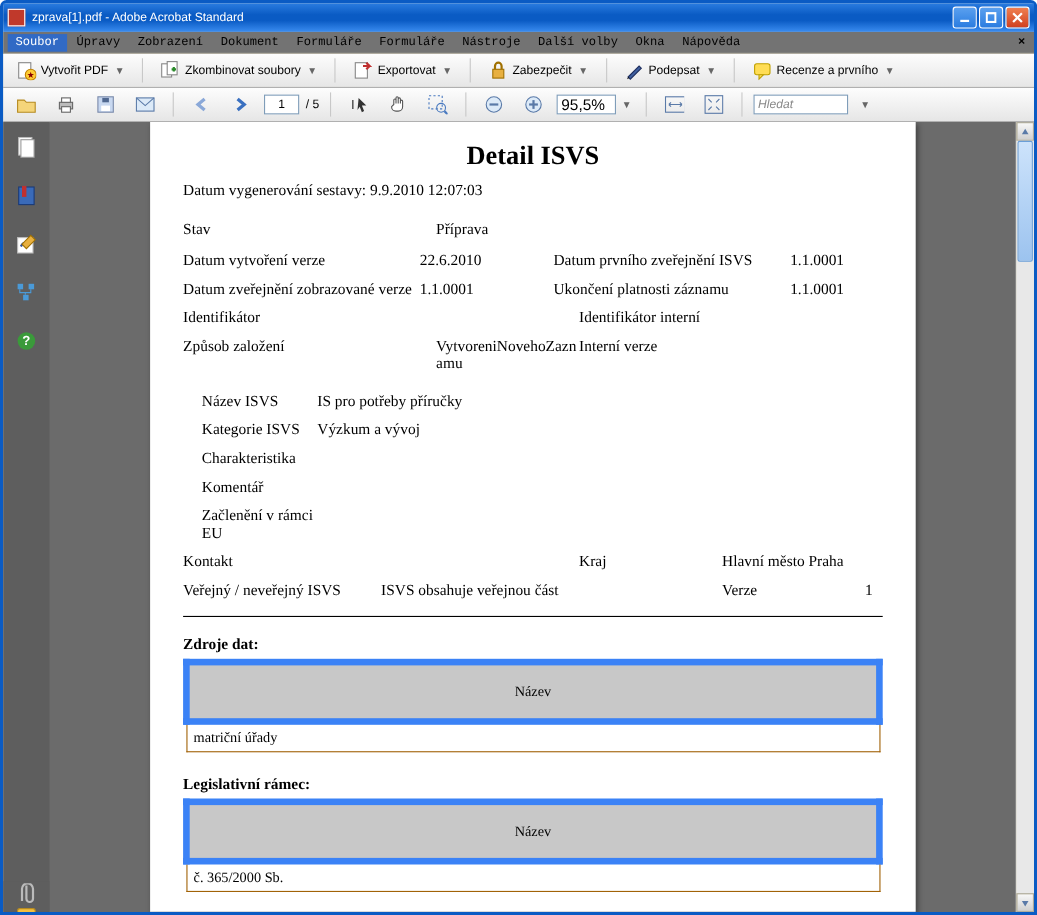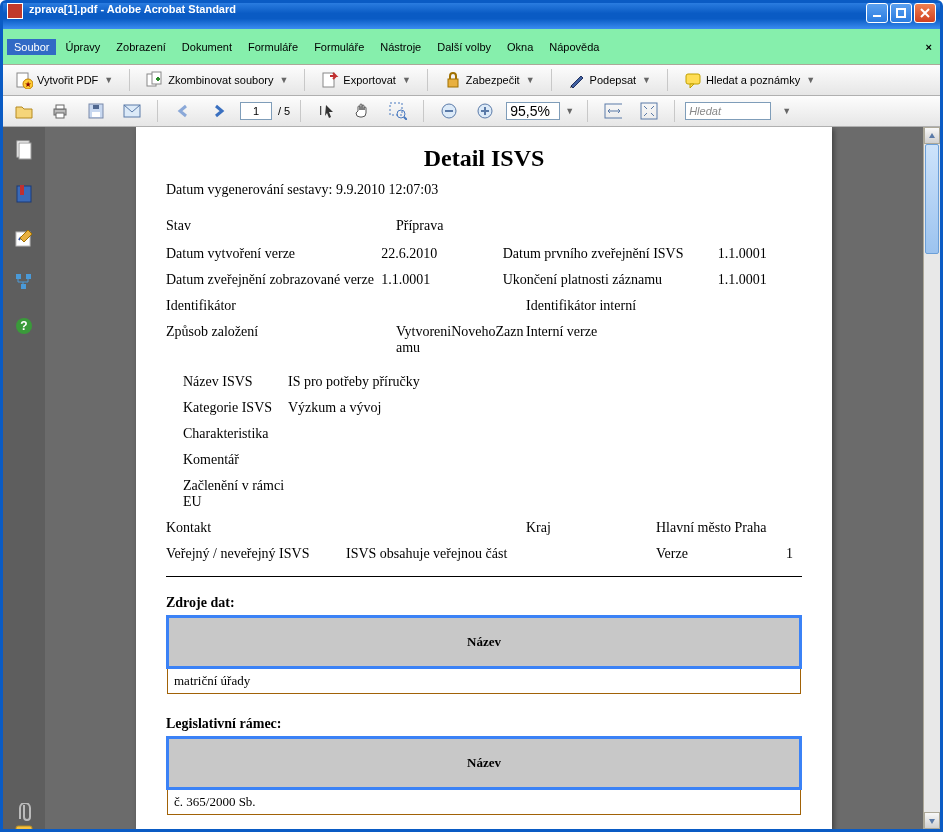--- a/index.html
+++ b/index.html
@@ -1,25 +1,25 @@
 <!DOCTYPE html>
 <html><head>
 <meta charset="utf-8">
 <style>
   * { box-sizing: border-box; margin: 0; padding: 0; }
   body { font-family: Tahoma, Arial, sans-serif; font-size: 11px; background: #fff; width: 943px; height: 832px; overflow: hidden; }
   .window { border: 3px solid #0a5bc4; border-radius: 6px 6px 0 0; width: 943px; height: 832px; display: flex; flex-direction: column; background: #ece9d8; }
-  .titlebar { height: 26px; background: linear-gradient(#2a7ce0,#0a5bc4 40%,#0a5bc4 60%,#3a8cf0); display: flex; padding: 0 4px; color: #fff; font-weight: bold; }
+  .titlebar { height: 26px; background: linear-gradient(#2a7ce0,#0a5bc4 40%,#0a5bc4 60%,#3a8cf0); display: flex; align-items: center; padding: 0 4px; color: #fff; font-weight: normal; }
   .titlebar .icon { width: 16px; height: 16px; background: #c0392b; border: 1px solid #fff; margin-right: 6px; }
   .titlebar .title { flex: 1; }
   .winbtns { display: flex; gap: 2px; }
   .winbtn { width: 22px; height: 20px; border: 1px solid #fff; border-radius: 3px; display: flex; align-items: center; justify-content: center; font-weight: bold; font-size: 12px; color: #fff; }
   .winbtn.min, .winbtn.max { background: linear-gradient(#5aa0ef,#2a7ce0); }
   .winbtn.close { background: linear-gradient(#f08050,#d04020); }
-  .menubar { height: 36px; background: #86efac; border-bottom: 1px solid #aca899; display: flex; align-items: center; padding: 0 4px; gap: 2px; }
+  .menubar { height: 20px; background: #737373; border-bottom: 1px solid #aca899; display: flex; align-items: center; padding: 0 4px; gap: 2px; font-family: Liberation Mono, monospace; }
   .menubar .mi { padding: 2px 7px; cursor: default; }
   .menubar .mi.active { background: #316ac5; color: #fff; }
   .menubar .x { margin-left: auto; font-weight: bold; padding: 0 4px; cursor: pointer; }
   .toolbar { background: linear-gradient(#fdfdfd,#e6e6e6); border-bottom: 1px solid #b0b0b0; padding: 3px 6px; display: flex; align-items: center; gap: 6px; flex-wrap: nowrap; }
   .tbtn { display: inline-flex; align-items: center; gap: 4px; padding: 2px 5px; border: 1px solid transparent; border-radius: 3px; cursor: pointer; }
   .tbtn .ico { width: 18px; height: 18px; display: inline-flex; align-items: center; justify-content: center; }
   .dd { font-size: 9px; color: #666; margin-left: 2px; }
   .sep { width: 1px; height: 22px; background: #c8c8c8; margin: 0 4px; }
   .toolbar2 { border-bottom: 1px solid #b0b0b0; }
   .pagebox { width: 32px; height: 18px; border: 1px solid #7f9db9; background: #fff; text-align: center; font-size: 11px; }
@@ -42,21 +42,21 @@
   .row { display: flex; margin-bottom: 12px; }
   .rowt { display:flex; margin-bottom: 10px; }
   .c1 { width: 230px; }
   .c2 { width: 130px; }
   .c3 { width: 230px; }
   .c4 { width: 90px; }
   .lbl { width: 105px; margin-left: 17px; }
   .val { }
   .subhead { font-weight: bold; margin: 18px 0 4px 0; }
   table.dt { width: 100%; border-collapse: collapse; margin-bottom: 4px; }
-  table.dt th { background: #c8c8c8; border: 3px solid #3b82f6; font-weight: bold; font-size: 13px; padding: 16px; }
+  table.dt th { background: #c8c8c8; border: 6px solid #3b82f6; font-weight: normal; font-size: 13px; padding: 16px; }
   table.dt td { border: 1px solid #a16207; font-size: 13px; padding: 4px 6px; }
   .bottombar { height: 28px; background: #5e5e5e; display: flex; flex-direction: column; align-items: center; justify-content: space-around; padding: 2px 0; gap:2px; width:42px; position:absolute; left:0; bottom:0;}
   
   svg { display:block; }
 </style>
 </head>
 <body>
 
 <div class="window">
 
@@ -154,21 +154,21 @@
       <span class="dd">▼</span>
     </div>
     <div class="sep"></div>
     <div class="tbtn">
       <span class="ico">
         <svg width="18" height="18">
             <rect x="2" y="3" width="14" height="10" rx="2" fill="#ffdd55" stroke="#c0a000"></rect>
             <path d="M6 13 L6 17 L10 13 Z" fill="#ffdd55" stroke="#c0a000"></path>
           </svg>
       </span>
-      <span>Hledat a poznámky</span>
+      <span>Recenze a prvního</span>
       <span class="dd">▼</span>
     </div>
   </div>
 
   <div class="toolbar toolbar2">
     <div class="tbtn">
         <span class="ico">
           <svg width="18" height="16">
             <path d="M1 4 h6 l2 2 h8 v9 h-16 z" fill="#f5d57a" stroke="#b58a20"></path>
           </svg>

